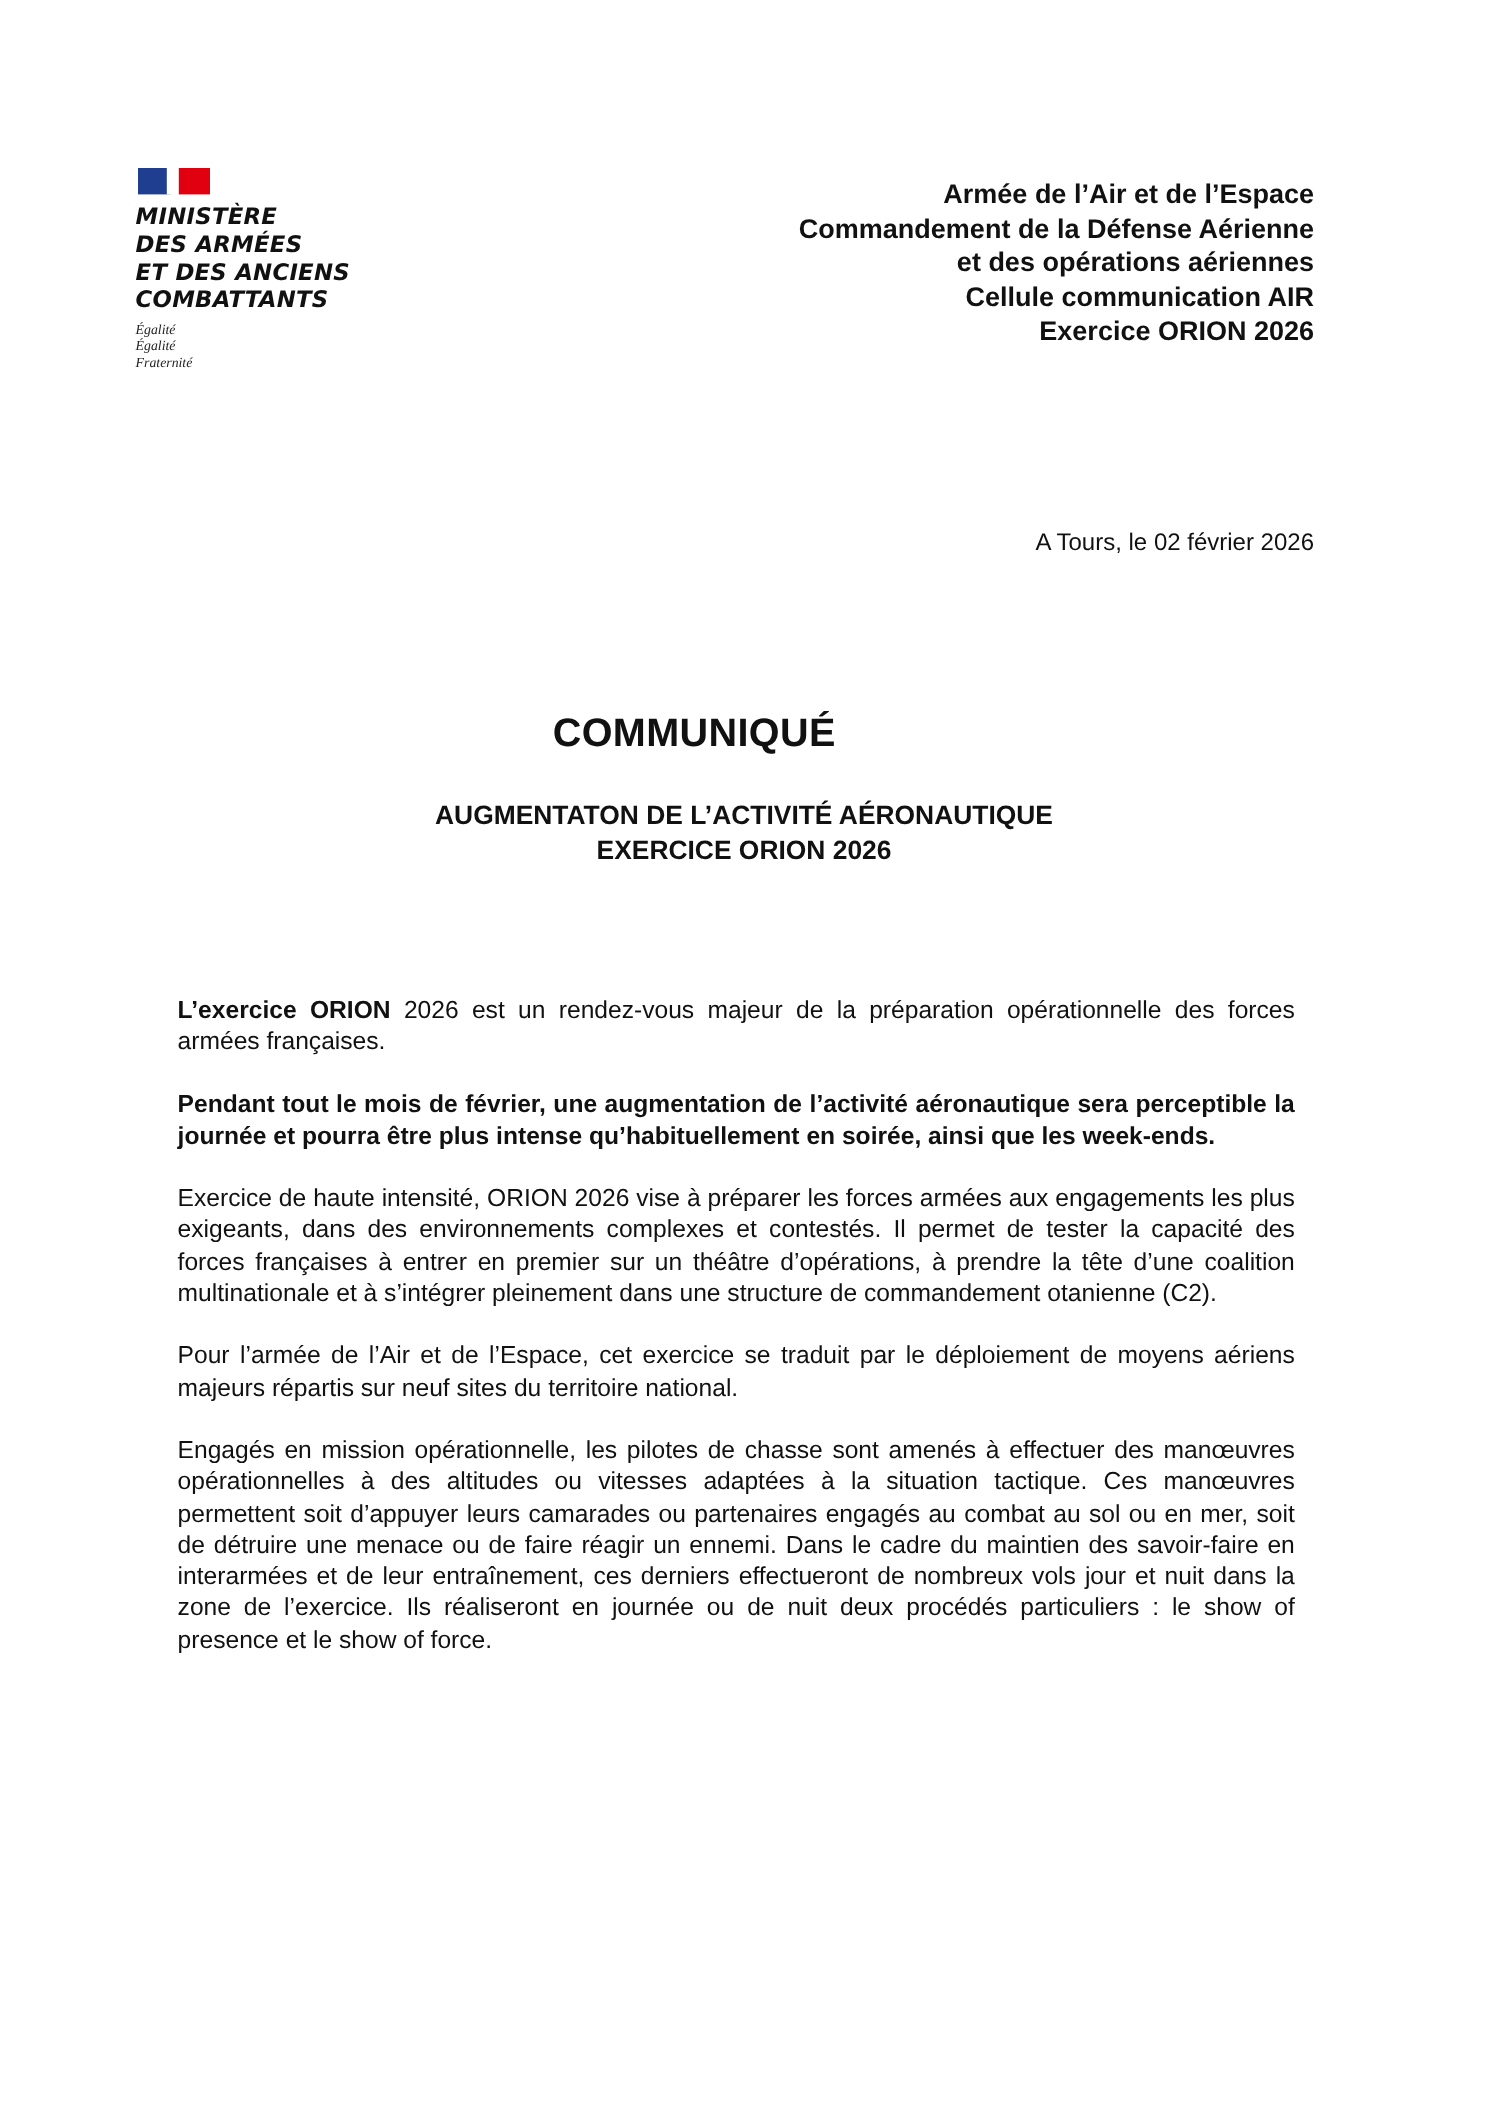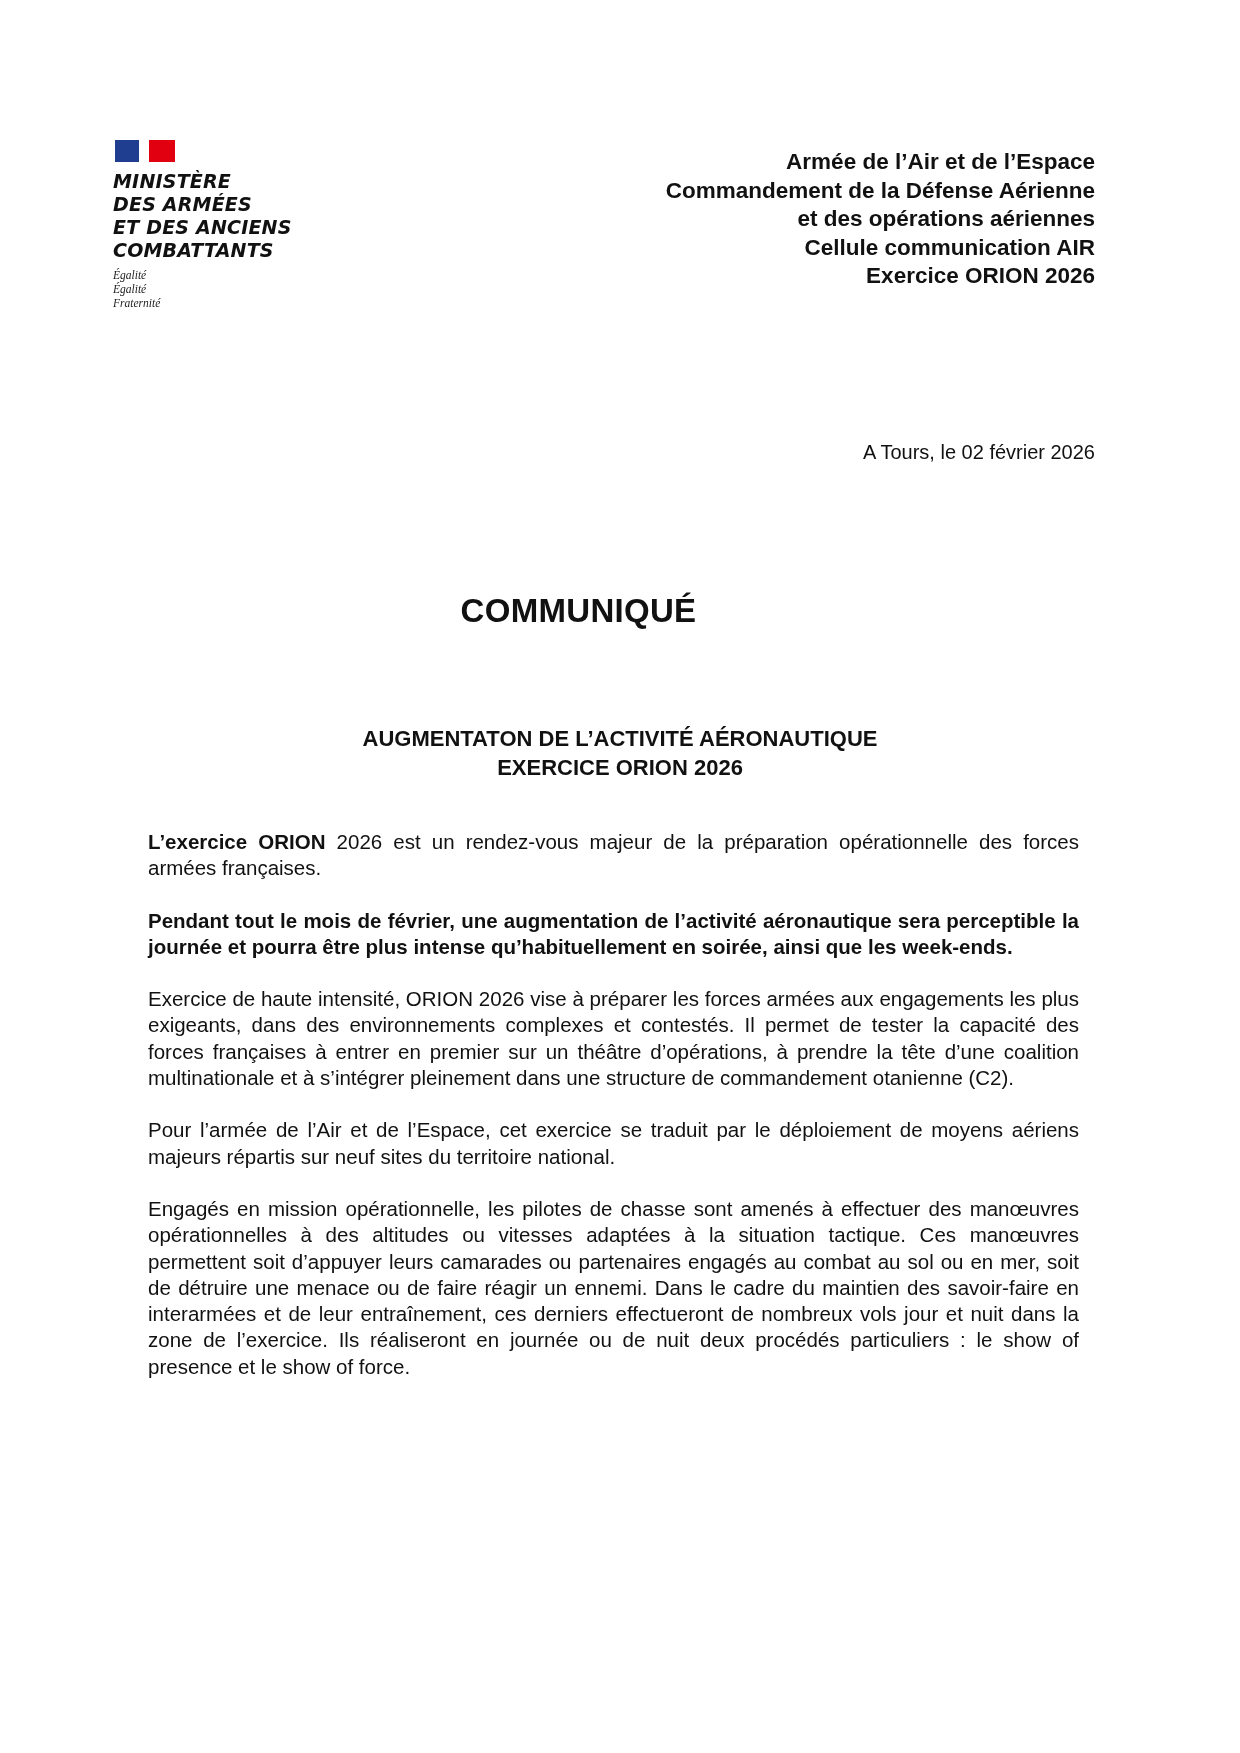--- a/index.html
+++ b/index.html
@@ -7,21 +7,21 @@
   .logo { position: absolute; left: 113px; top: 140px; width: 190px; }
   .flag { width: 60px; height: 22px; position: relative; margin-left: 2px; }
   .flag .blue { position: absolute; left: 0; top: 0; width: 27px; height: 22px; background: #1f3e8f; }
   .flag .red { position: absolute; left: 34px; top: 0; width: 26px; height: 22px; background: #e1000f; }
   .flag .face { position: absolute; left: 24px; top: 0; width: 12px; height: 22px; background: #fff; border-radius: 0 6px 6px 0; }
   .ministry { margin-top: 8px; font-family: "DejaVu Sans", sans-serif; font-weight: bold; font-size: 19px; line-height: 23px; letter-spacing: 0.2px; color: #111; font-style: italic; }
   .motto { margin-top: 6px; font-family: "Liberation Serif", serif; font-style: italic; font-size: 11.5px; line-height: 14px; color: #222; }
   .header-right { position: absolute; right: 145px; top: 148px; text-align: right; font-weight: bold; font-size: 22.5px; line-height: 28.5px; }
   .date { position: absolute; right: 145px; top: 441px; font-size: 20px; }
   .title { position: absolute; left: 0; width: 1157px; top: 592px; text-align: center; font-weight: bold; font-size: 33px; letter-spacing: 0.3px; }
-  .subtitle { position: absolute; left: 0; width: 1240px; top: 724px; text-align: center; font-weight: bold; font-size: 22px; line-height: 29px; }
+  .subtitle { position: absolute; left: 0; width: 1240px; top: 665px; text-align: center; font-weight: bold; font-size: 22px; line-height: 29px; }
   .body { position: absolute; left: 148px; width: 947px; top: 829px; font-size: 20.5px; line-height: 26.3px; text-align: justify; }
   .body p { margin: 0 16px 26px 0; }
   .b { font-weight: bold; }
   .i { }
 </style>
 </head>
 <body>
 
 <div class="logo">
   <div class="flag">

